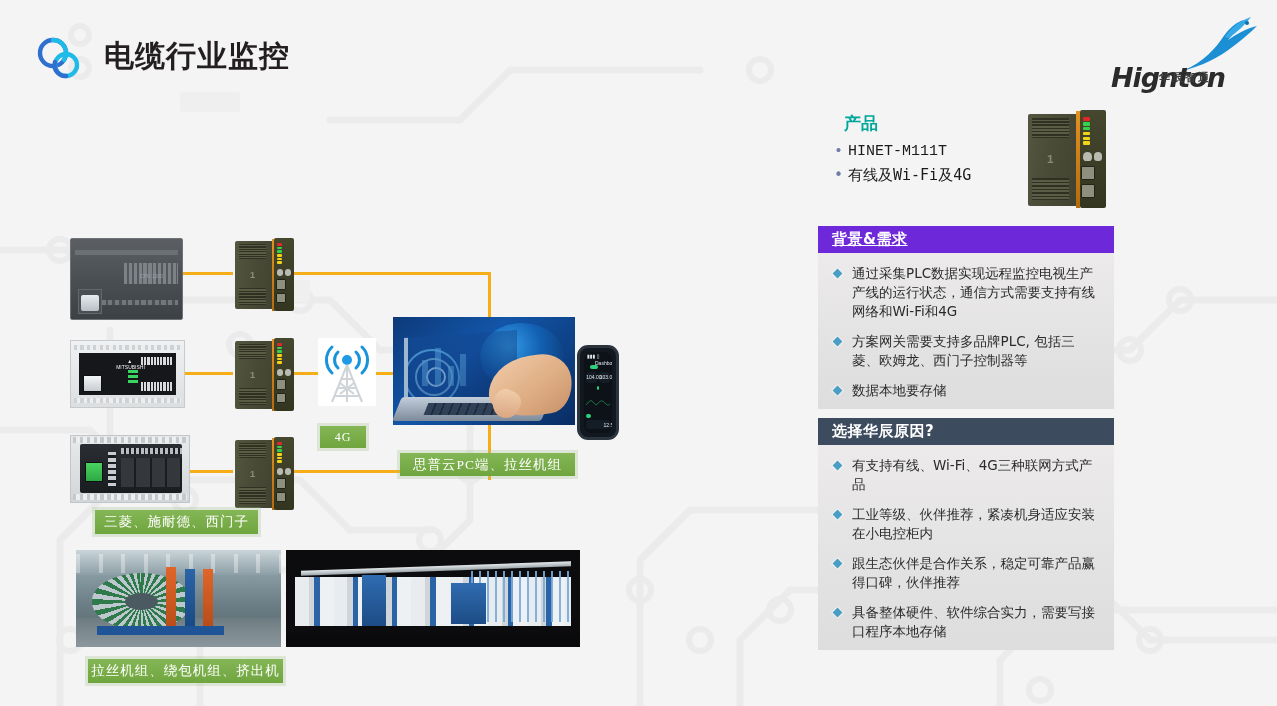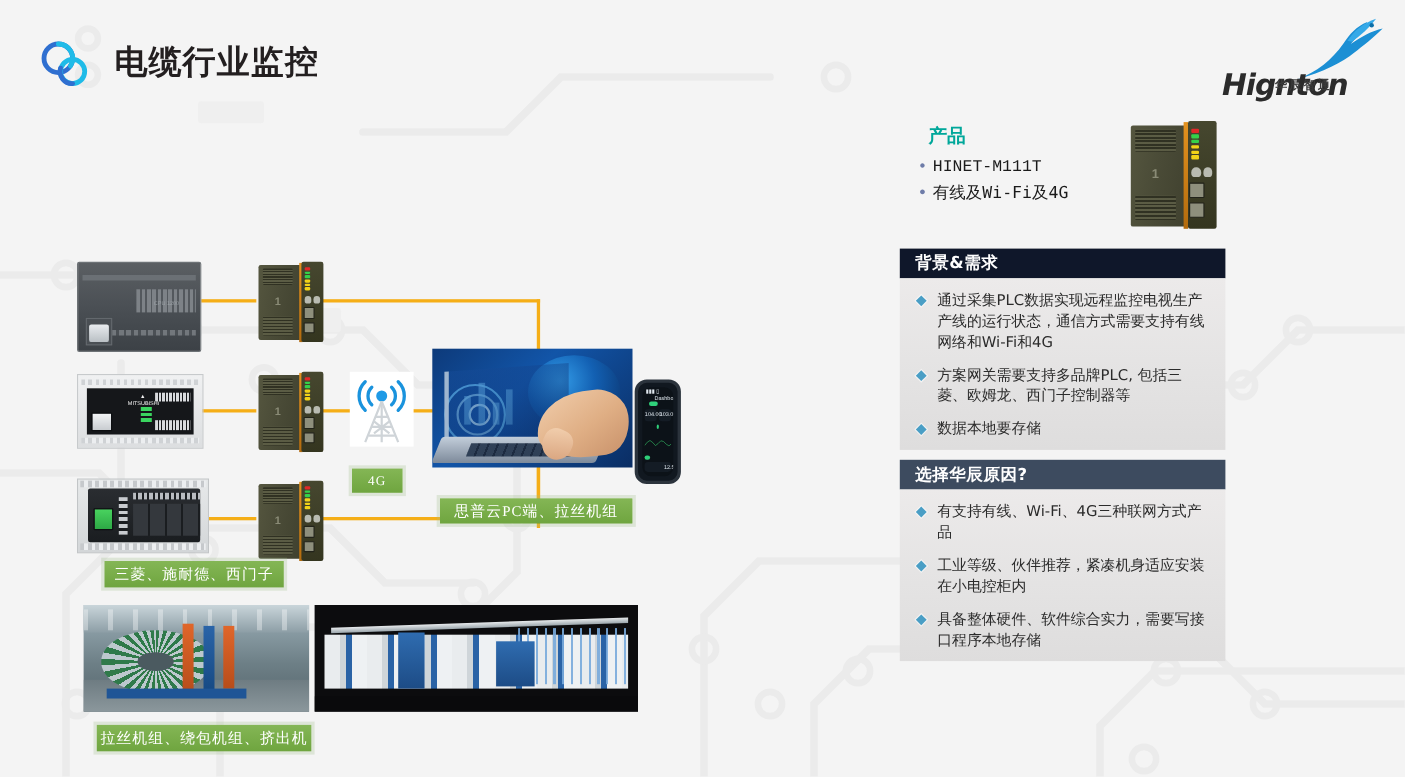--- a/index.html
+++ b/index.html
@@ -290,21 +290,21 @@
       <i style="background:#f2d318;"></i>
       <i style="background:#f2d318;"></i>
     </div>
     <div class="ant" style="left:74%;top:42%;"></div>
     <div class="ant" style="left:86%;top:42%;"></div>
     <div class="port" style="top:56%;"></div>
     <div class="port" style="top:74%;"></div>
   </div>
 
   <div class="panel" style="left:818px;top:226px;width:296px;">
-    <div class="panel-head" style="background:#0f172a;">背景&amp;需求</div>
+    <div class="panel-head" style="background:#6d28d9;text-decoration:underline;">背景&amp;需求</div>
     <div class="panel-body">
       <div class="bullet">
         <span class="dot"></span>
         <span class="txt">通过采集PLC数据实现远程监控电视生产产线的运行状态，通信方式需要支持有线网络和Wi-Fi和4G</span>
       </div>
       <div class="bullet">
         <span class="dot"></span>
         <span class="txt">方案网关需要支持多品牌PLC, 包括三菱、欧姆龙、西门子控制器等</span>
       </div>
       <div class="bullet">
@@ -317,20 +317,24 @@
   <div class="panel" style="left:818px;top:418px;width:296px;">
     <div class="panel-head" style="background:#3D4B5F;">选择华辰原因?</div>
     <div class="panel-body" style="">
       <div class="bullet">
         <span class="dot"></span>
         <span class="txt">有支持有线、Wi-Fi、4G三种联网方式产品</span>
       </div>
       <div class="bullet">
         <span class="dot"></span>
         <span class="txt">工业等级、伙伴推荐，紧凑机身适应安装在小电控柜内</span>
+      </div>
+      <div class="bullet">
+        <span class="dot"></span>
+        <span class="txt">跟生态伙伴是合作关系，稳定可靠产品赢得口碑，伙伴推荐</span>
       </div>
       <div class="bullet">
         <span class="dot"></span>
         <span class="txt">具备整体硬件、软件综合实力，需要写接口程序本地存储</span>
       </div>
     </div>
   </div>
 
   <div class="wire h" style="left:183px;top:272px;width:50px;"></div>
   <div class="wire h" style="left:286px;top:272px;width:205px;"></div>

